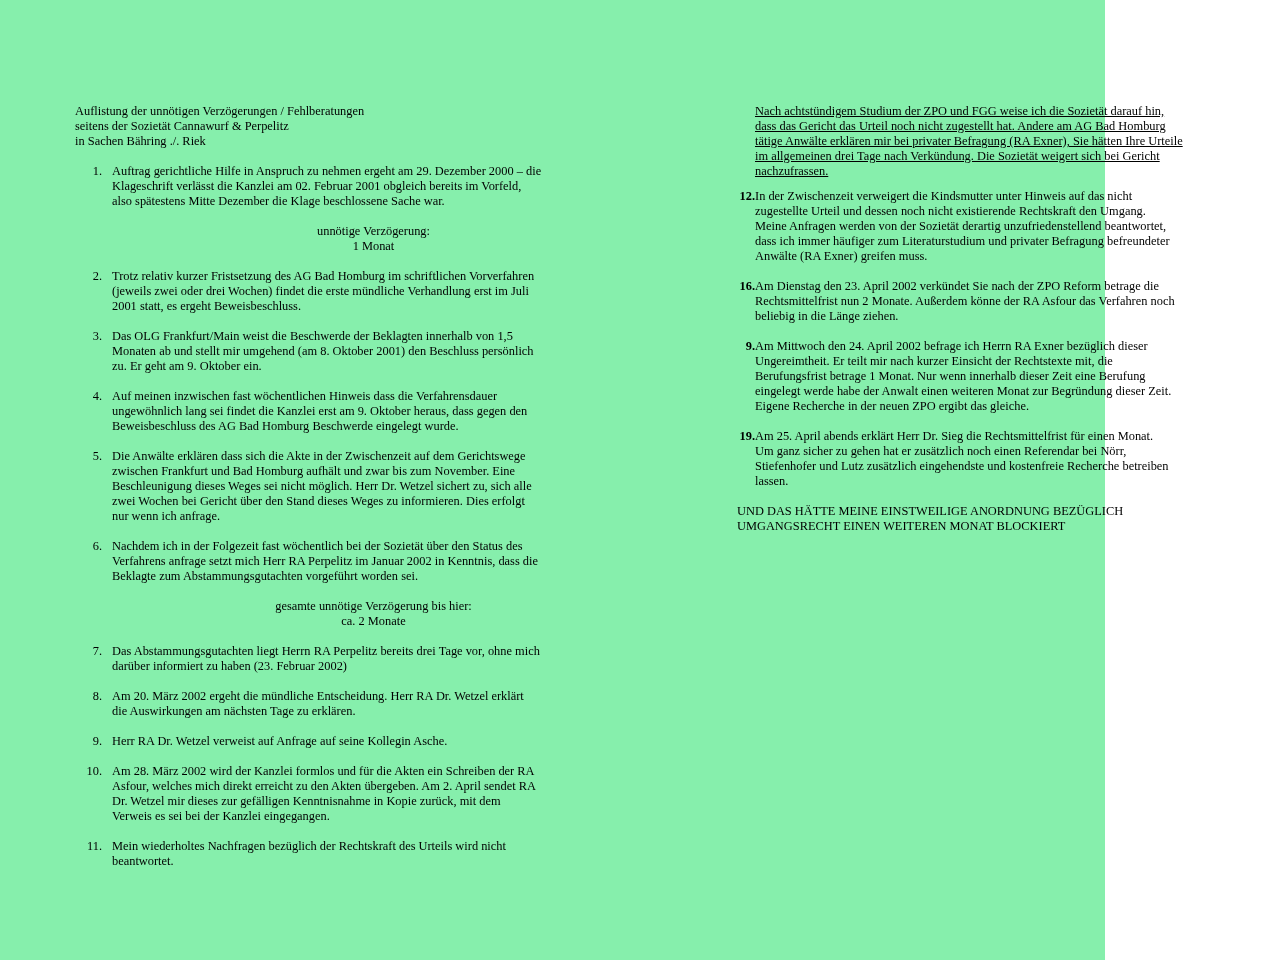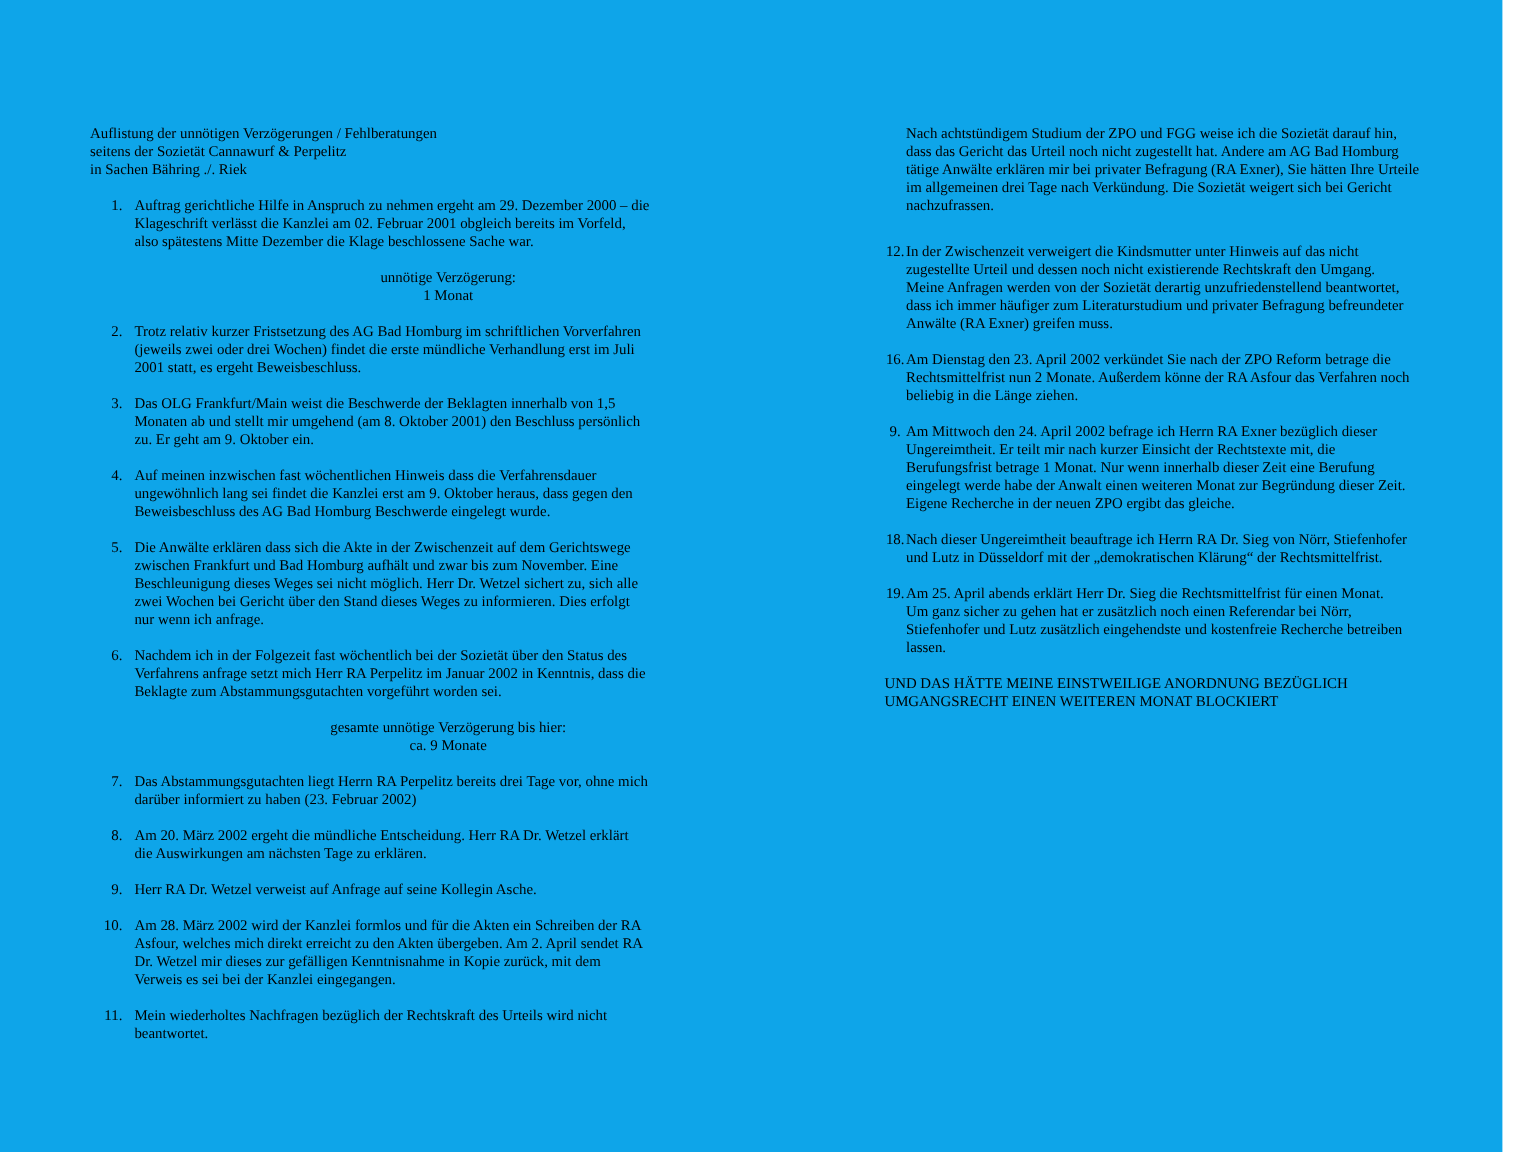--- a/index.html
+++ b/index.html
@@ -11,44 +11,44 @@
     width: 1280px;
     height: 960px;
     font-family: "Liberation Serif", "DejaVu Serif", serif;
     font-size: 12.4px;
     line-height: 15px;
     color: #000000;
     overflow: hidden;
   }
   .page {
     position: relative;
-    width: 1252px;
+    width: 1105px;
     height: 960px;
-    background: #0ea5e9;
+    background: #86efac;
   }
   .col {
     position: absolute;
     top: 104px;
   }
   .col-left  { left: 75px;  width: 560px; }
   .col-right { left: 737px; width: 515px; }
 
   .doc-header, .item-text, .item-sub, .intro, .closing {
     white-space: pre-line;
   }
   .doc-header { margin-bottom: 15px; }
-  .intro { padding-left: 18px; margin-bottom: 23px; }
+  .intro { padding-left: 18px; margin-bottom: 10px; text-decoration: underline; }
 
   .item { position: relative; margin-bottom: 15px; }
   .col-left  .item { padding-left: 37px; }
   .col-right .item { padding-left: 18px; }
 
   .item-num { position: absolute; left: 0; top: 0; }
   .col-left  .item-num { width: 27px; text-align: right; }
-  .col-right .item-num { width: 18px; text-align: center; }
+  .col-right .item-num { width: 18px; text-align: right; font-weight: bold; }
 
   .item-sub { margin-top: 15px; text-align: center; }
 </style>
 </head>
 <body>
 
 <div class="page">
 
   <div class="col col-left">
     <div class="doc-header">Auflistung der unnötigen Verzögerungen / Fehlberatungen
@@ -93,21 +93,21 @@
 zwei Wochen bei Gericht über den Stand dieses Weges zu informieren. Dies erfolgt
 nur wenn ich anfrage.</div>
     </div>
 
     <div class="item">
       <span class="item-num">6.</span>
       <div class="item-text">Nachdem ich in der Folgezeit fast wöchentlich bei der Sozietät über den Status des
 Verfahrens anfrage setzt mich Herr RA Perpelitz im Januar 2002 in Kenntnis, dass die
 Beklagte zum Abstammungsgutachten vorgeführt worden sei.</div>
       <div class="item-sub">gesamte unnötige Verzögerung bis hier:
-ca. 9 Monate</div>
+ca. 2 Monate</div>
     </div>
 
     <div class="item">
       <span class="item-num">7.</span>
       <div class="item-text">Das Abstammungsgutachten liegt Herrn RA Perpelitz bereits drei Tage vor, ohne mich
 darüber informiert zu haben (23. Februar 2002)</div>
     </div>
 
     <div class="item">
       <span class="item-num">8.</span>
@@ -163,25 +163,20 @@
 
     <div class="item">
       <span class="item-num">9.</span>
       <div class="item-text">Am Mittwoch den 24. April 2002 befrage ich Herrn RA Exner bezüglich dieser
 Ungereimtheit. Er teilt mir nach kurzer Einsicht der Rechtstexte mit, die
 Berufungsfrist betrage 1 Monat. Nur wenn innerhalb dieser Zeit eine Berufung
 eingelegt werde habe der Anwalt einen weiteren Monat zur Begründung dieser Zeit.
 Eigene Recherche in der neuen ZPO ergibt das gleiche.</div>
     </div>
 
-    <div class="item">
-      <span class="item-num">18.</span>
-      <div class="item-text">Nach dieser Ungereimtheit beauftrage ich Herrn RA Dr. Sieg von Nörr, Stiefenhofer
-und Lutz in Düsseldorf mit der „demokratischen Klärung“ der Rechtsmittelfrist.</div>
-    </div>
 
     <div class="item">
       <span class="item-num">19.</span>
       <div class="item-text">Am 25. April abends erklärt Herr Dr. Sieg die Rechtsmittelfrist für einen Monat.
 Um ganz sicher zu gehen hat er zusätzlich noch einen Referendar bei Nörr,
 Stiefenhofer und Lutz zusätzlich eingehendste und kostenfreie Recherche betreiben
 lassen.</div>
     </div>
 
     <div class="closing">UND DAS HÄTTE MEINE EINSTWEILIGE ANORDNUNG BEZÜGLICH

